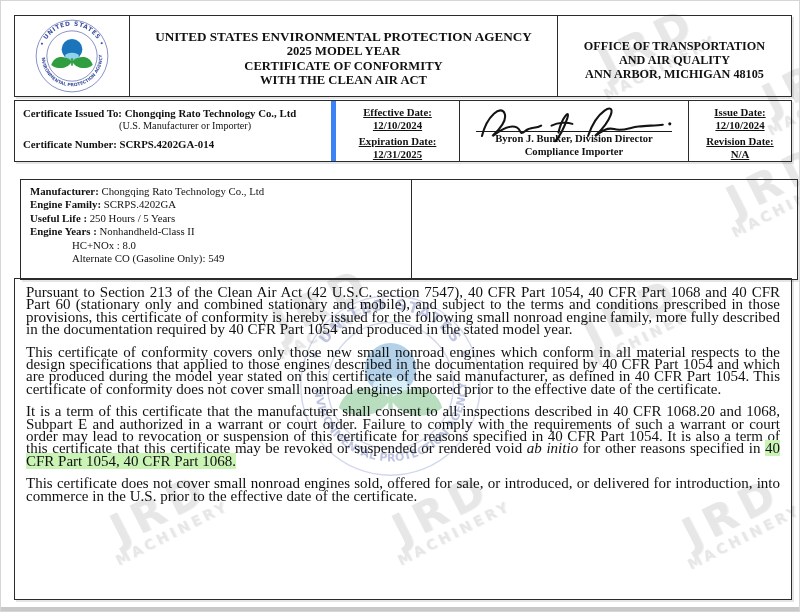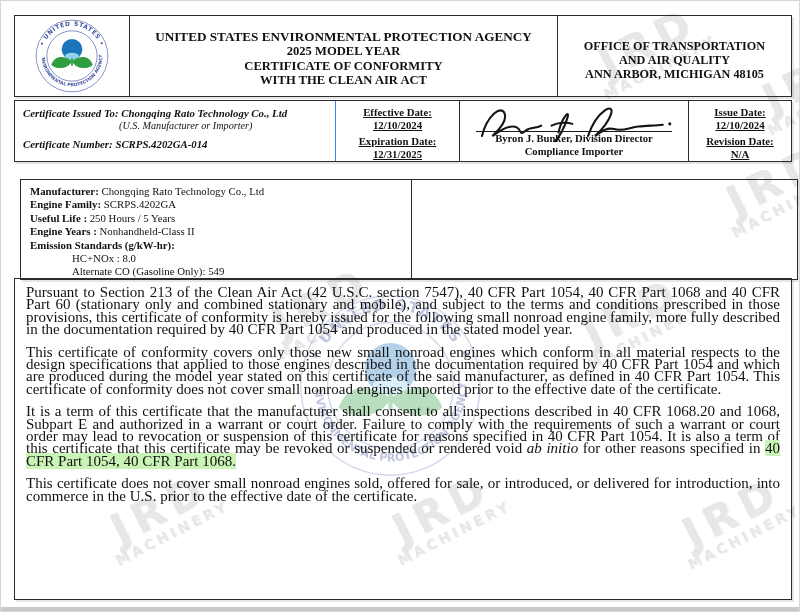--- a/index.html
+++ b/index.html
@@ -12,21 +12,21 @@
   
   .hdr{left:13px;top:14px;width:778px;height:82px;display:flex;}
   .hdr-logo{width:114px;border-right:1px solid #2b2b2b;display:flex;align-items:center;justify-content:center;}
   .hdr-title{flex:1;border-right:1px solid #2b2b2b;text-align:center;padding-top:13px;font-weight:bold;}
   .hdr-title .t1{font-size:13.2px;line-height:15px;}
   .hdr-title .t2{font-size:12.6px;line-height:14.5px;}
   .hdr-office{width:233px;text-align:center;padding-top:23px;font-weight:bold;font-size:12.2px;line-height:14px;}
   .seal{width:74px;height:74px;}
   
   .cert{left:13px;top:99px;width:778px;height:62px;display:flex;font-size:10.8px;}
-  .cert-left{width:321px;border-right:1px solid #3b82f6;padding:6px 0 0 8px;box-sizing:border-box;font-style:italic;}
+  .cert-left{width:321px;border-right:5px solid #3b82f6;padding:6px 0 0 8px;box-sizing:border-box;}
   .cert-left .row1 b{font-weight:bold;}
   .cert-note{font-size:10.2px;margin:1px 0 0 96px;}
   .cert-num{margin-top:7px;font-weight:bold;}
   .cert-dates{width:124px;border-right:1px solid #2b2b2b;text-align:center;padding-top:5px;box-sizing:border-box;}
   .d-label{font-weight:bold;text-decoration:underline;font-size:10.8px;line-height:13px;}
   .d-value{font-weight:bold;text-decoration:underline;font-size:10.8px;line-height:13px;margin-bottom:3px;}
   .cert-sig{flex:1;border-right:1px solid #2b2b2b;position:relative;box-sizing:border-box;}
   .sig-svg{position:absolute;left:12px;top:2px;width:206px;height:40px;}
   .sig-block{position:absolute;left:7%;bottom:3px;width:86%;text-align:center;}
   .sig-rule{border-top:1.6px solid #1a1a1a;margin-bottom:1px;}
@@ -198,23 +198,20 @@
         <span>SCRPS.4202GA</span>
       </div>
       <div>
         <b>Useful Life :</b>
         <span>250 Hours / 5 Years</span>
       </div>
       <div>
         <b>Engine Years :</b>
         <span>Nonhandheld-Class II</span>
       </div>
-      <div>
-        <b>Emission Standards (g/kW-hr):</b>
-      </div>
       <div class="indent">HC+NOx : 8.0</div>
       <div class="indent">Alternate CO (Gasoline Only): 549</div>
     </div>
     <div class="mfr-right"></div>
   </div>
 
   <div class="box notes">
     <p>Pursuant to Section 213 of the Clean Air Act (42 U.S.C. section 7547), 40 CFR Part 1054, 40 CFR Part 1068 and 40 CFR Part 60 (stationary only and combined stationary and mobile), and subject to the terms and conditions prescribed in those provisions, this certificate of conformity is hereby issued for the following small nonroad engine family, more fully described in the documentation required by 40 CFR Part 1054 and produced in the stated model year.</p>
     <p>This certificate of conformity covers only those new small nonroad engines which conform in all material respects to the design specifications that applied to those engines described in the documentation required by 40 CFR Part 1054 and which are produced during the model year stated on this certificate of the said manufacturer, as defined in 40 CFR Part 1054. This certificate of conformity does not cover small nonroad engines imported prior to the effective date of the certificate.</p>
     <p>

